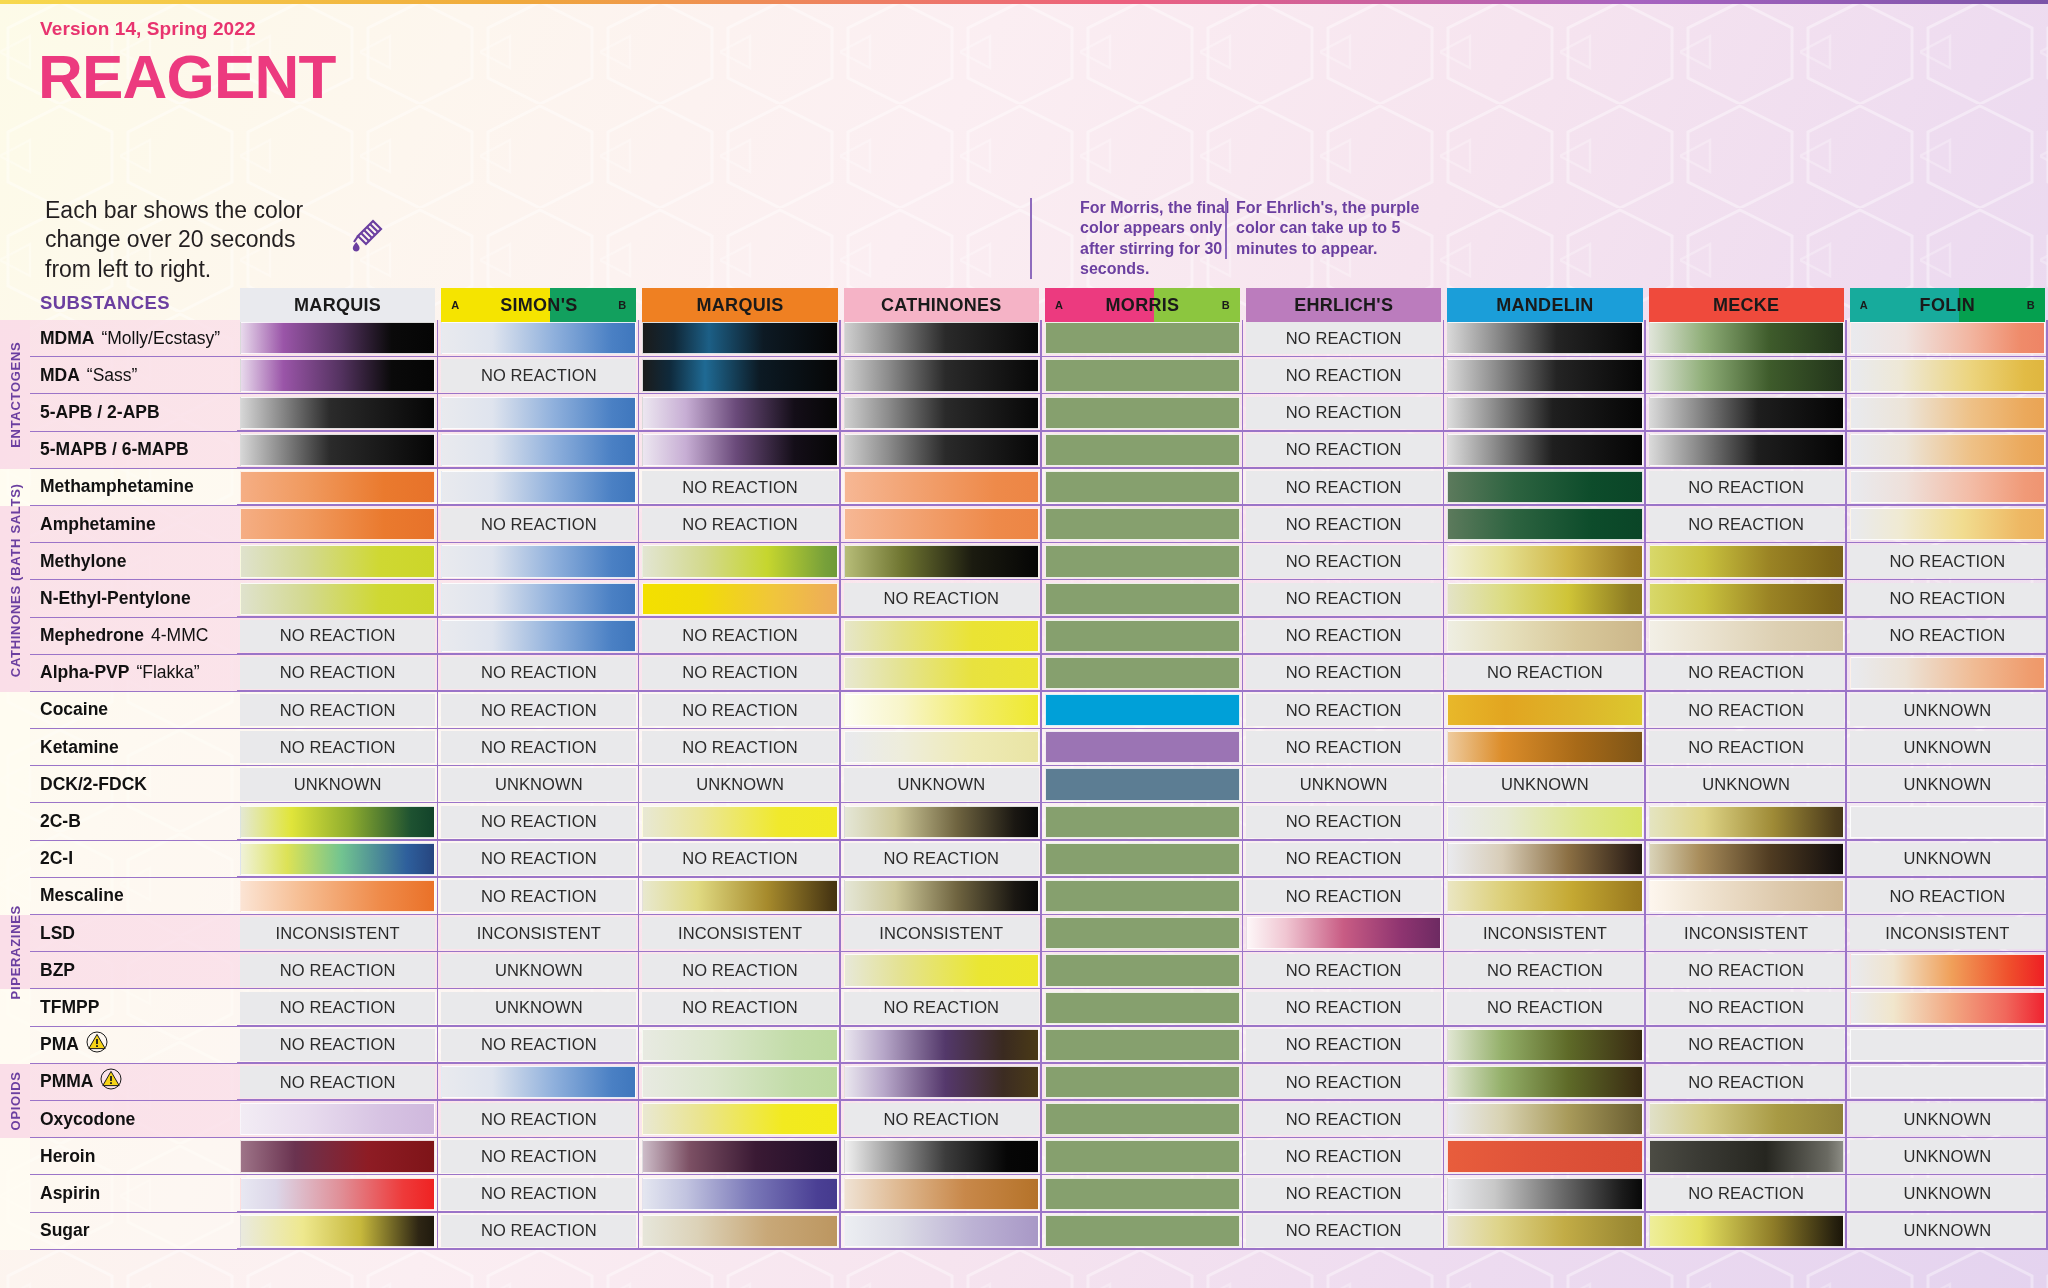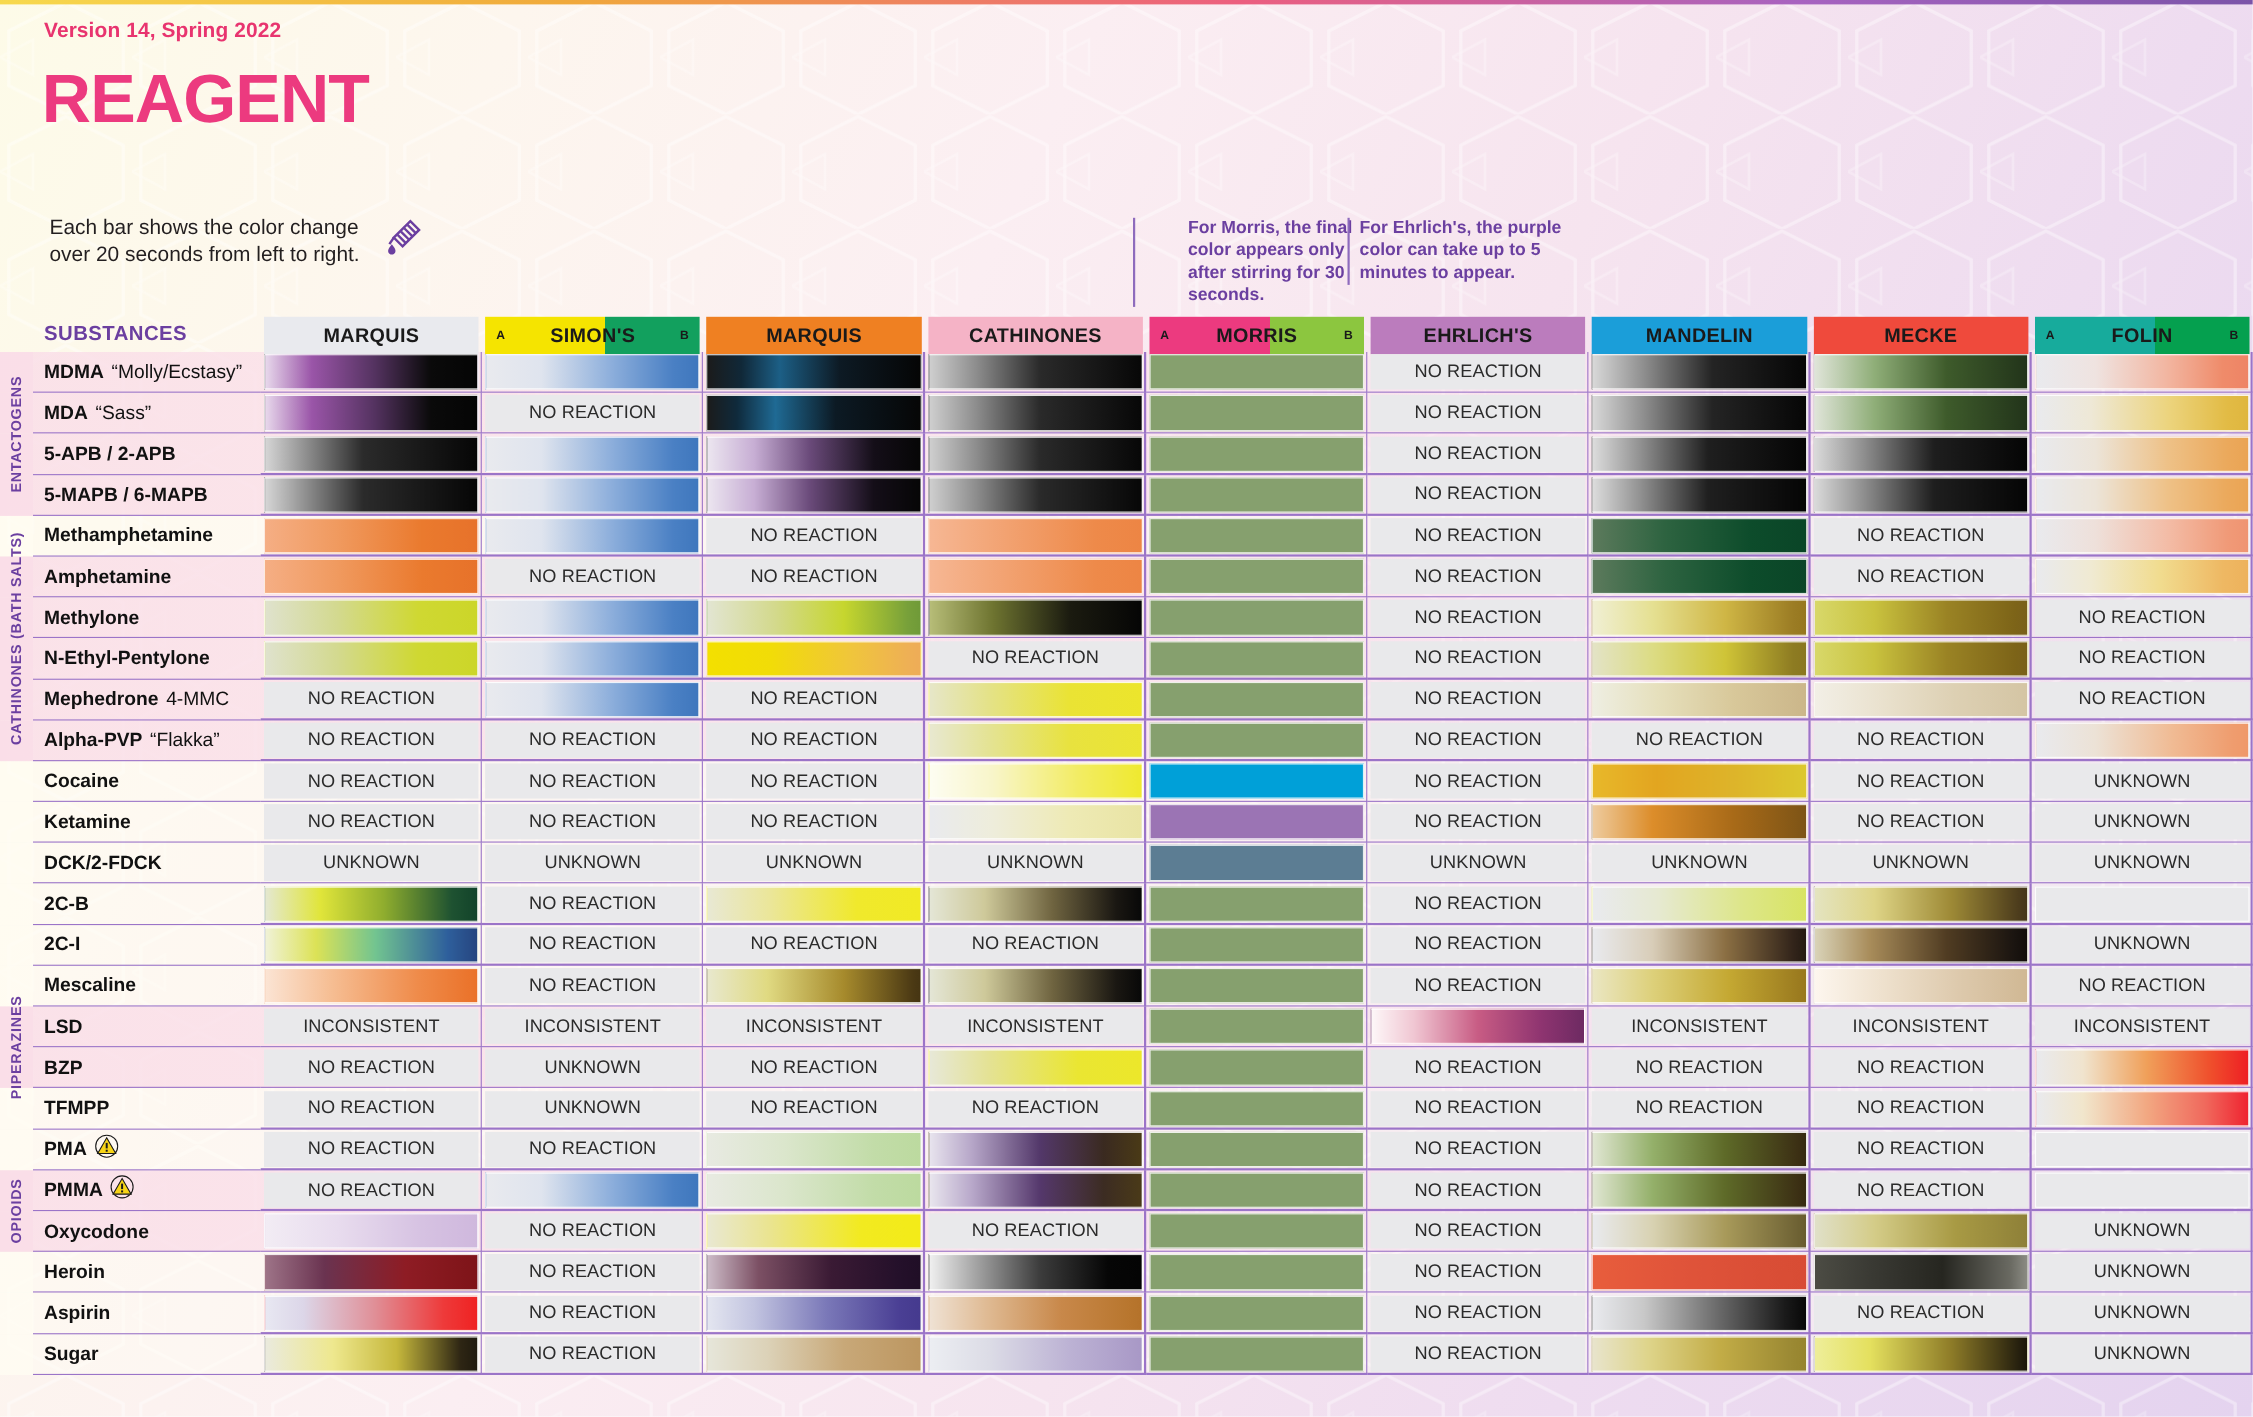--- a/index.html
+++ b/index.html
@@ -29,31 +29,31 @@
   .version {
     position:absolute; left:40px; top:18px;
     font-size: 19px; font-weight: 700; color:#e8346f;
     letter-spacing:.1px;
   }
   .bigtitle {
     position:absolute; left:38px; top:48px;
     font-size: 62px; line-height: 0.93; font-weight: 800;
     letter-spacing: -0.8px;
   }
-  .bigtitle .l1 { display:block; color:#ec3a7f;margin-top:14px; }
+  .bigtitle .l1 { display:block; color:#ec3a7f; }
   .bigtitle .l2 { display:block;
     background: linear-gradient(90deg,#ec3a7f 0%, #ec3a7f 40%, #a049ab 62%, #6b3fa0 100%);
     -webkit-background-clip:text; background-clip:text; color:transparent;
   }
   .legend-wrap {
     position:absolute; left:45px; top:196px;
     display:flex; align-items:center;
   }
   .legend-txt {
-    font-size:19px; line-height:1.28; color:#231f20; width:300px;
+    font-size:23px; line-height:1.28; color:#231f20; width:300px;
   }
   .dropper { position:relative; width:34px; height:44px; margin: 0 2px 0 4px; }
   .timebar {
     position:relative; width:265px; height:40px;
     background: linear-gradient(90deg,#f5e400 0%, #f3e200 32%, #b9a96b 60%, #8f7fa6 82%, #6a4a9c 100%);
     display:flex; align-items:center; justify-content:space-between;
     padding: 0 9px;
   }
   .seg { font-family:"DejaVu Sans Mono", monospace; font-weight:700; font-size:23px; }
   .seg.left { color:#3b3b3b; }

